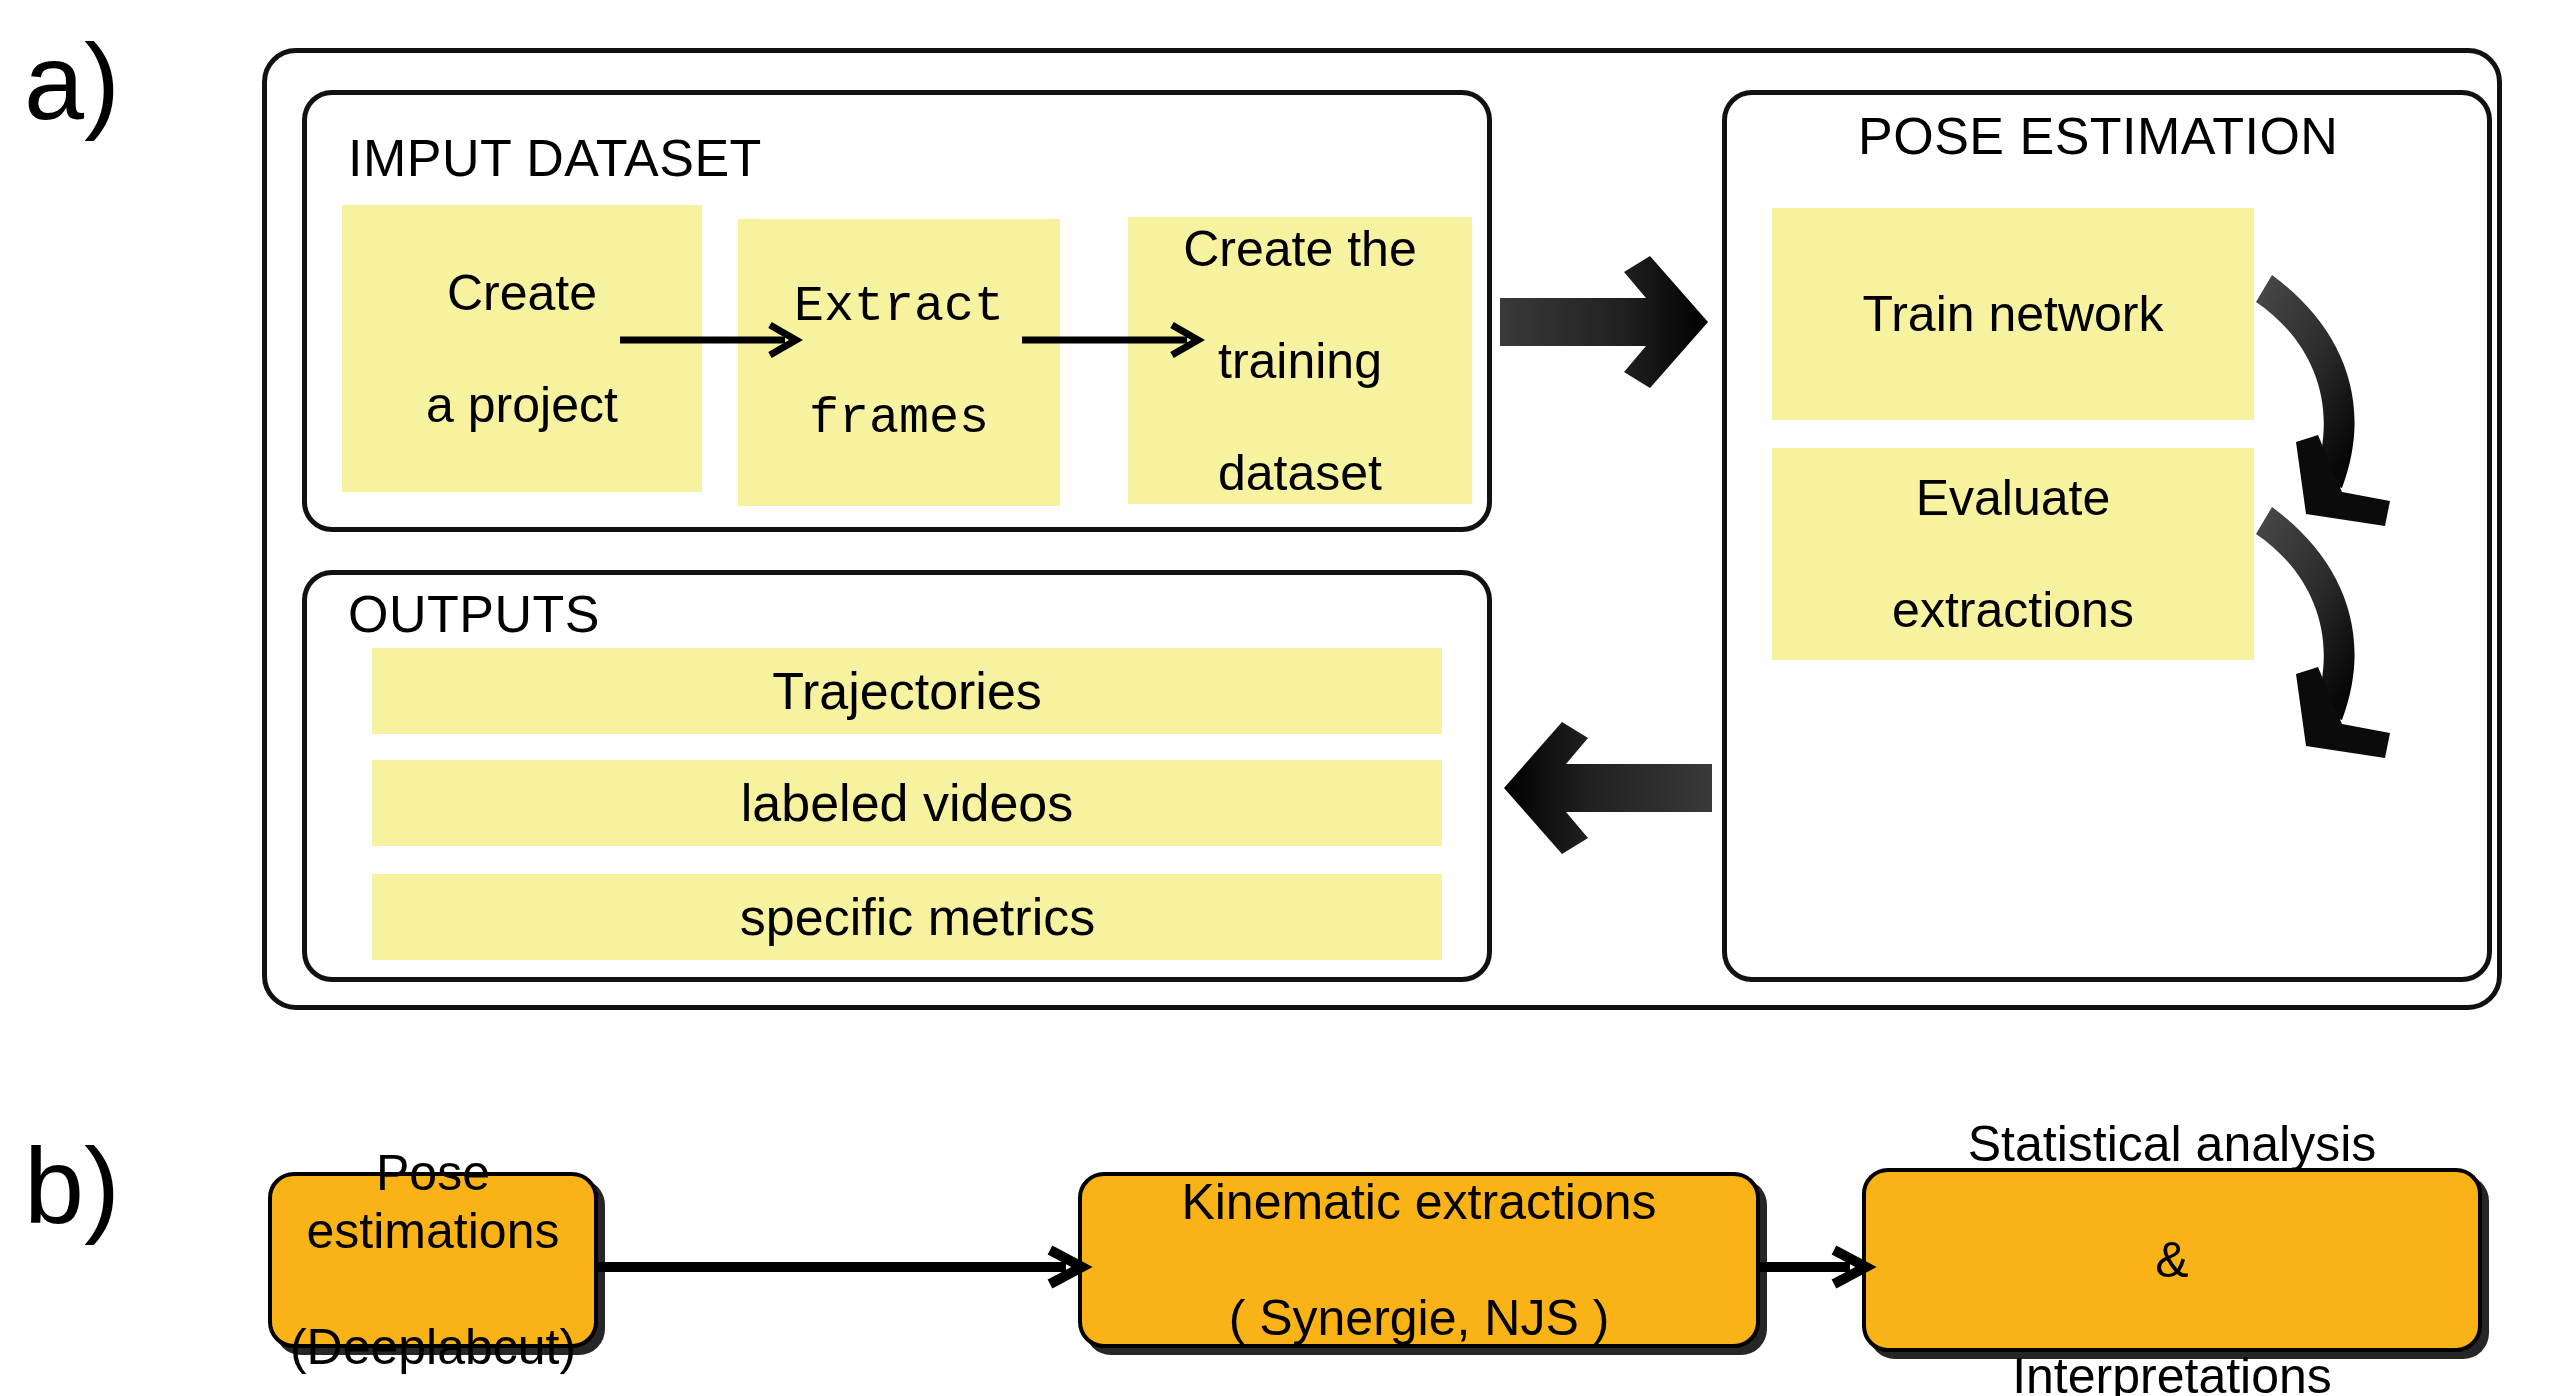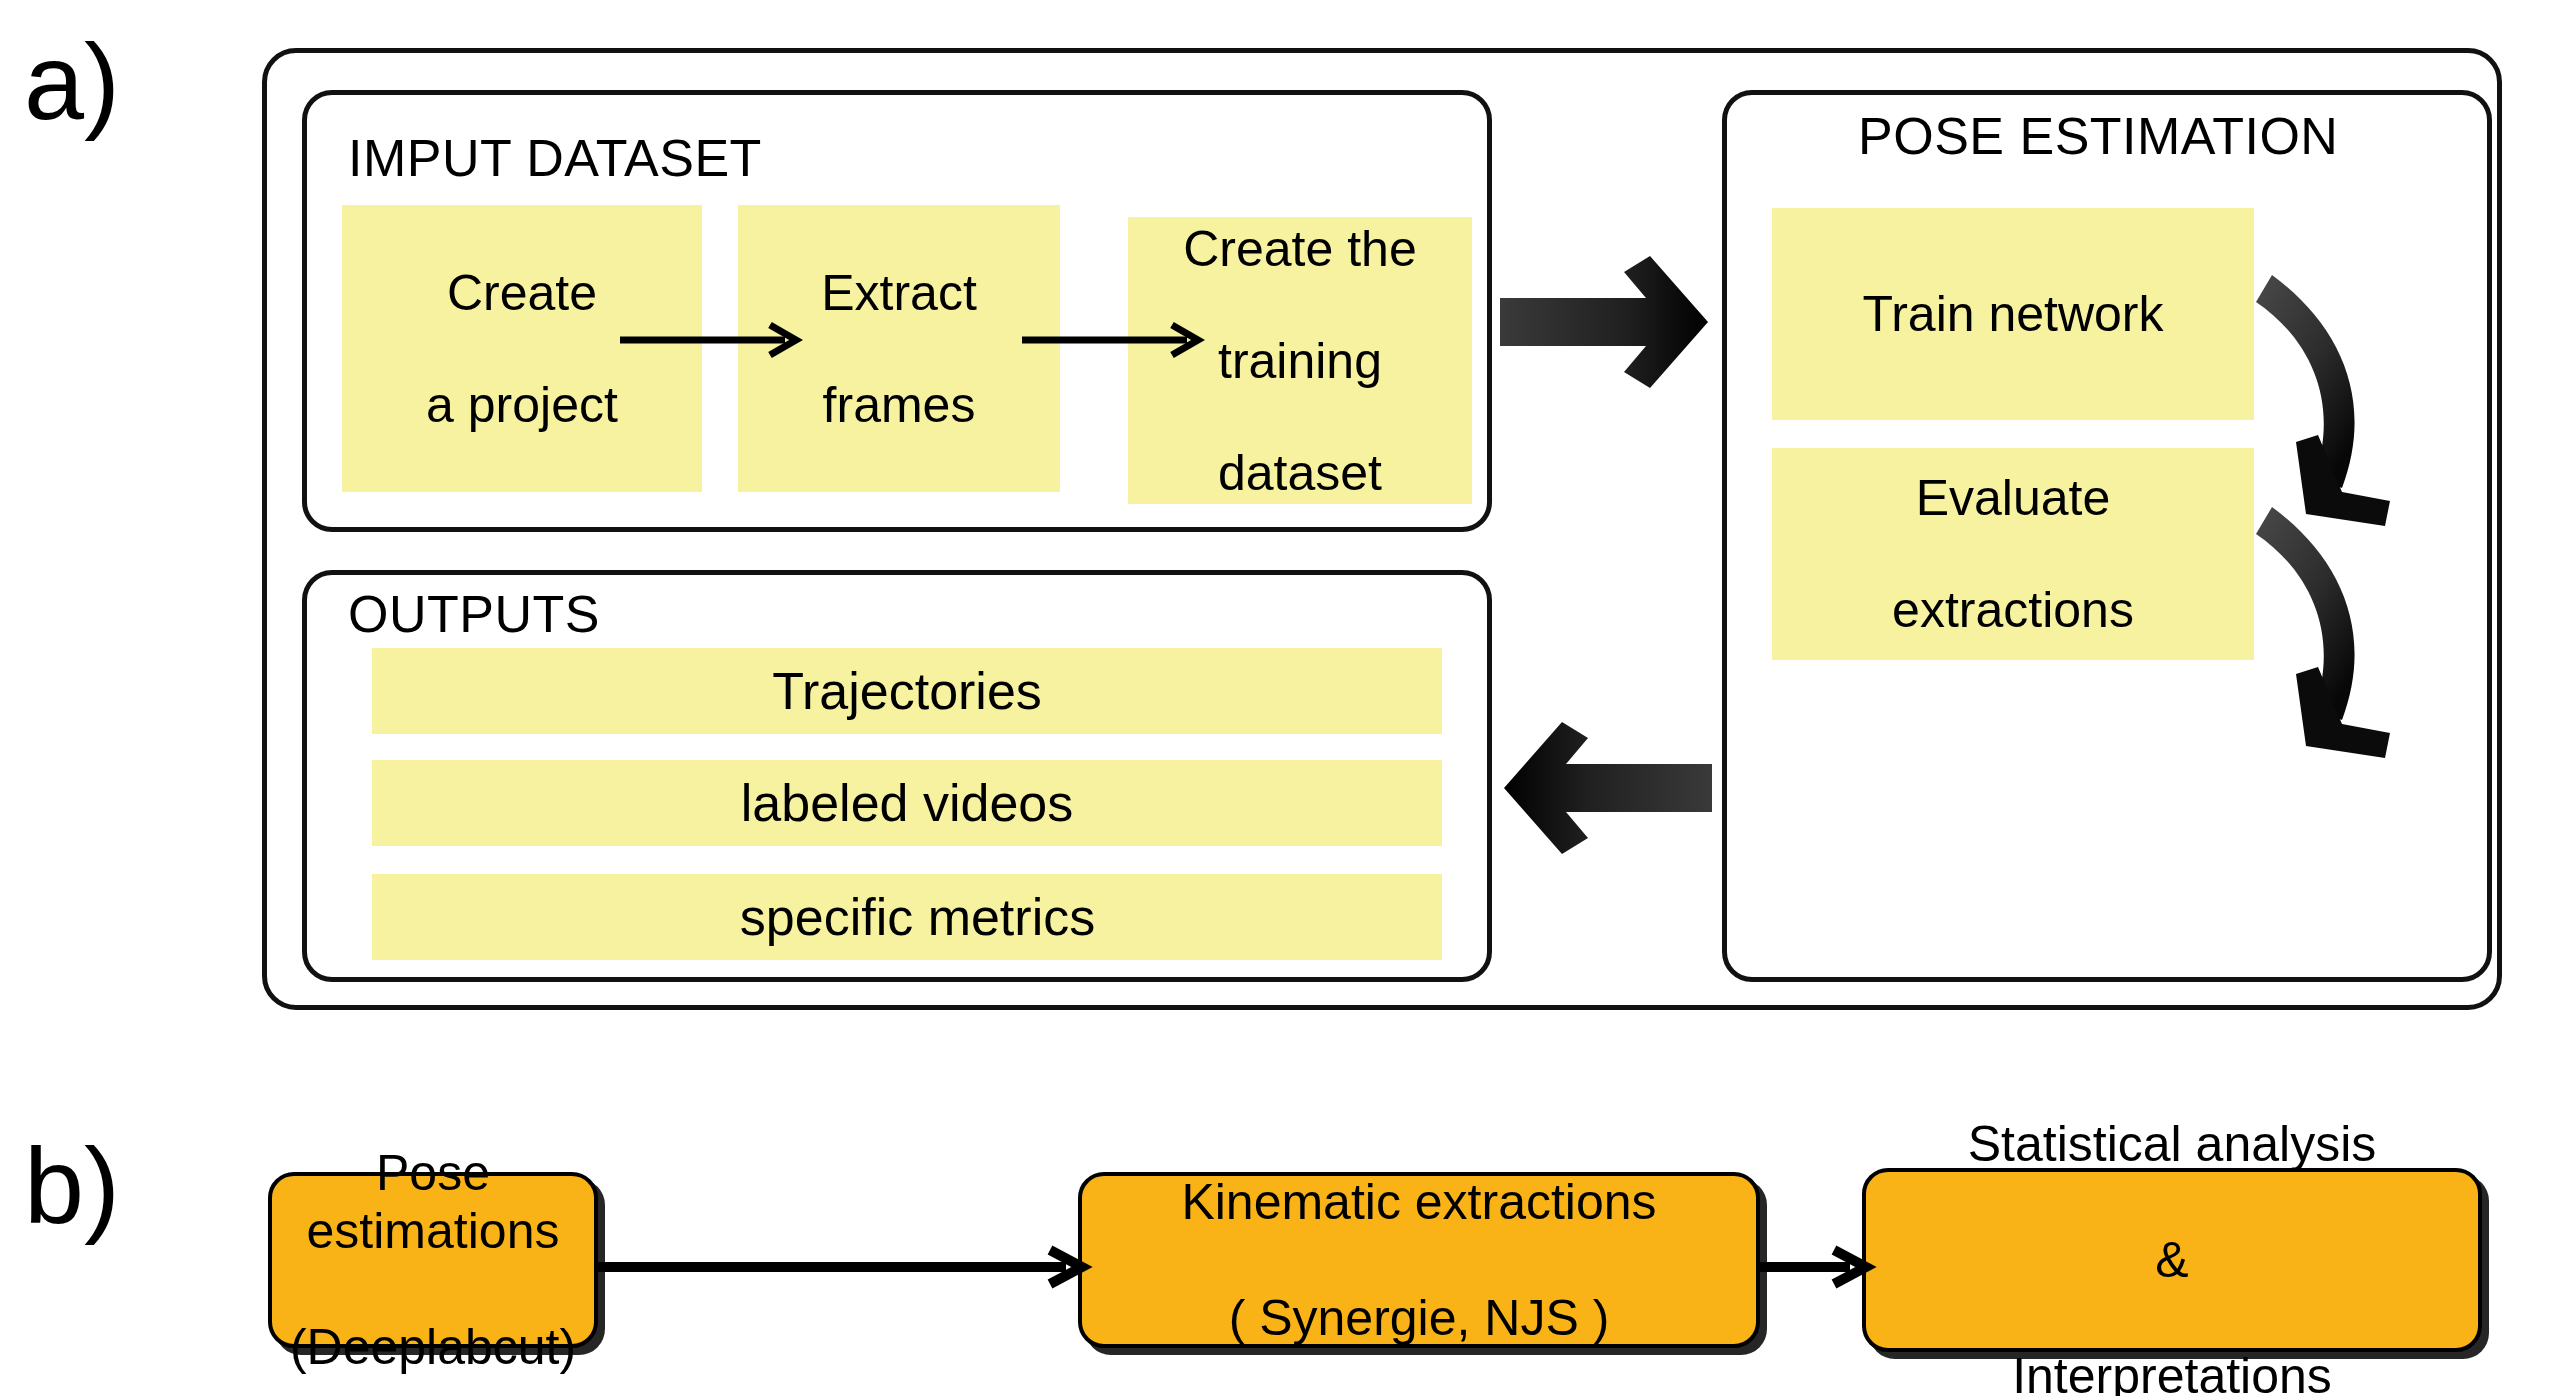--- a/index.html
+++ b/index.html
@@ -117,21 +117,21 @@
   <div class="outer-frame" style="left:262px; top:48px; width:2240px; height:962px;"></div>
 
   <div class="sub-panel" style="left:302px; top:90px; width:1190px; height:442px;"></div>
 
   <div class="panel-title" style="left:348px; top:108px;margin-top:24px;">IMPUT DATASET</div>
 
   <div class="ybox" style="left:342px; top:205px; width:360px; height:287px;">
     <span><span>Create</span><br><span>a project</span></span>
   </div>
 
-  <div class="ybox" style="left:738px; top:205px; width:322px; height:287px;">
+  <div class="ybox" style="left:738px; top:219px; width:322px; height:287px;font-family:Liberation Mono, monospace;">
     <span><span>Extract</span><br><span>frames</span></span>
   </div>
 
   <div class="ybox" style="left:1128px; top:217px; width:344px; height:287px;">
     <span><span>Create the</span><br><span>training</span><br><span>dataset</span></span>
   </div>
 
   <div class="thin-arrow" style="left:620px; top:320px; width:190px;">
     <svg width="190" height="40" viewBox="0 0 190 40">
       <line x1="0" y1="20" x2="165" y2="20" stroke="#000" stroke-width="7"></line>

